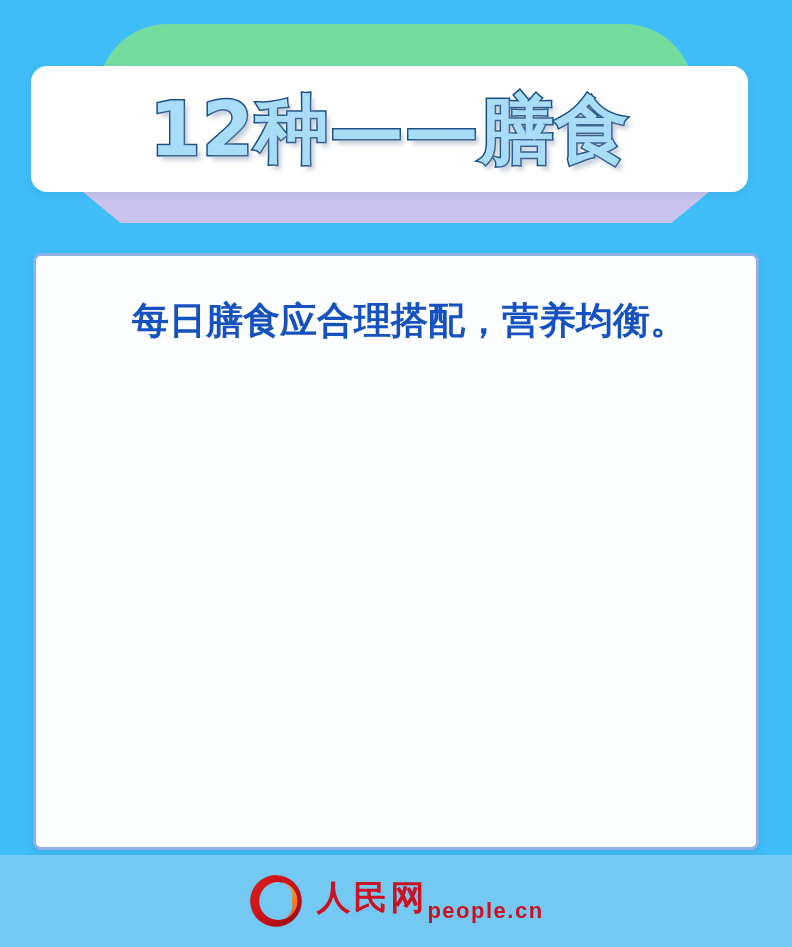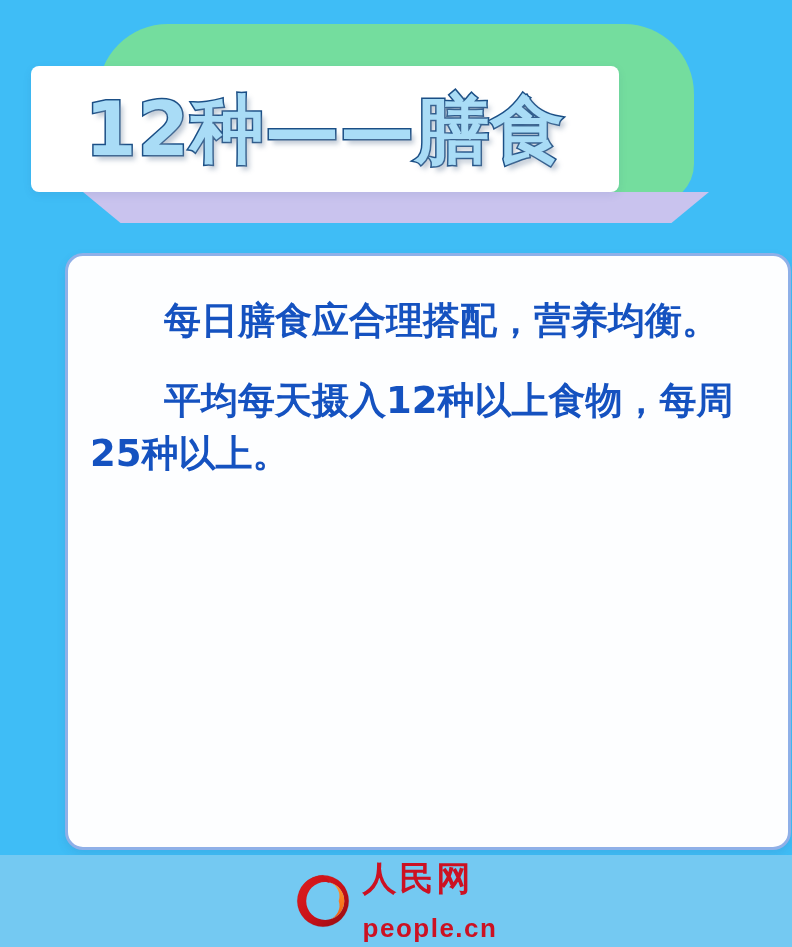--- a/index.html
+++ b/index.html
@@ -39,24 +39,24 @@
     height: 31px;
     background: #c9c3ee;
     clip-path: polygon(0% 0%, 100% 0%, 94% 100%, 6% 100%);
   }
 
   
   .title-card {
     position: absolute;
     left: 31px;
     top: 66px;
-    width: 588px;
+    width: 717px;
     height: 126px;
     background: #ffffff;
-    border-radius: 8px;
+    border-radius: 16px;
     box-shadow: 0 3px 8px rgba(40,80,140,0.10);
     display: flex;
     align-items: center;
     justify-content: center;
   }
   .title-text {
     font-family: "DejaVu Sans", "Liberation Sans", sans-serif;
     font-size: 74px;
     font-weight: bold;
     letter-spacing: 1px;
@@ -70,25 +70,24 @@
 
   
   .content-card {
     position: absolute;
     left: 33px;
     top: 253px;
     width: 726px;
     height: 597px;
     background: #fdfeff;
     border: 3px solid #8fb0e8;
-    border-radius: 18px;
+    border-radius: 8px;
     box-sizing: border-box;
     box-shadow: 0 4px 10px rgba(40,80,140,0.12);
     padding: 38px 26px 10px 22px;
-    margin-left: 32px;
   }
   .para {
     color: #1552c0;
     font-family: "DejaVu Sans", "Liberation Sans", sans-serif;
     font-weight: bold;
     font-size: 37px;
     line-height: 1.45;
     text-indent: 2em;
     margin: 0 0 26px 0;
     letter-spacing: 0px;
@@ -112,56 +111,55 @@
     align-items: center;
     gap: 12px;
   }
   .logo-mark {
     width: 56px;
     height: 56px;
     flex: 0 0 auto;
   }
   .logo-words {
     display: flex;
-    flex-direction: column;
+    flex-direction: row;
     align-items: flex-start;
     line-height: 1;
     justify-content: space-between;
   }
   .logo-cn {
     font-family: "DejaVu Serif", "Liberation Serif", serif;
     font-size: 34px;
     font-weight: bold;
     color: #cc1122;
     letter-spacing: 3px;
   }
   .logo-en {
     font-family: "Liberation Sans", "DejaVu Sans", sans-serif;
-    font-size: 26px;
+    font-size: 22px;
     font-weight: bold;
     color: #cc1122;
     letter-spacing: 1.5px;
     margin-top: 20px;
   }
 </style>
 </head>
 <body>
 
 <div class="poster">
 
   <div class="green-blob"></div>
   <div class="purple-trapezoid"></div>
 
   <div class="title-card">
     <div class="title-text">12种——膳食</div>
   </div>
 
   <div class="content-card">
     <p class="para">每日膳食应合理搭配，营养均衡。</p>
-    <p class="para">平均每天摄入12种以上食物，每周25种以上。</p>
   </div>
 
   <div class="footer">
     <div class="logo-wrap">
       <svg class="logo-mark" viewBox="0 0 100 100">
         <defs>
           <linearGradient id="gRed" x1="0%" y1="0%" x2="100%" y2="100%">
             <stop offset="0%" stop-color="#e02020"></stop>
             <stop offset="55%" stop-color="#c81018"></stop>
             <stop offset="100%" stop-color="#8e0d12"></stop>

